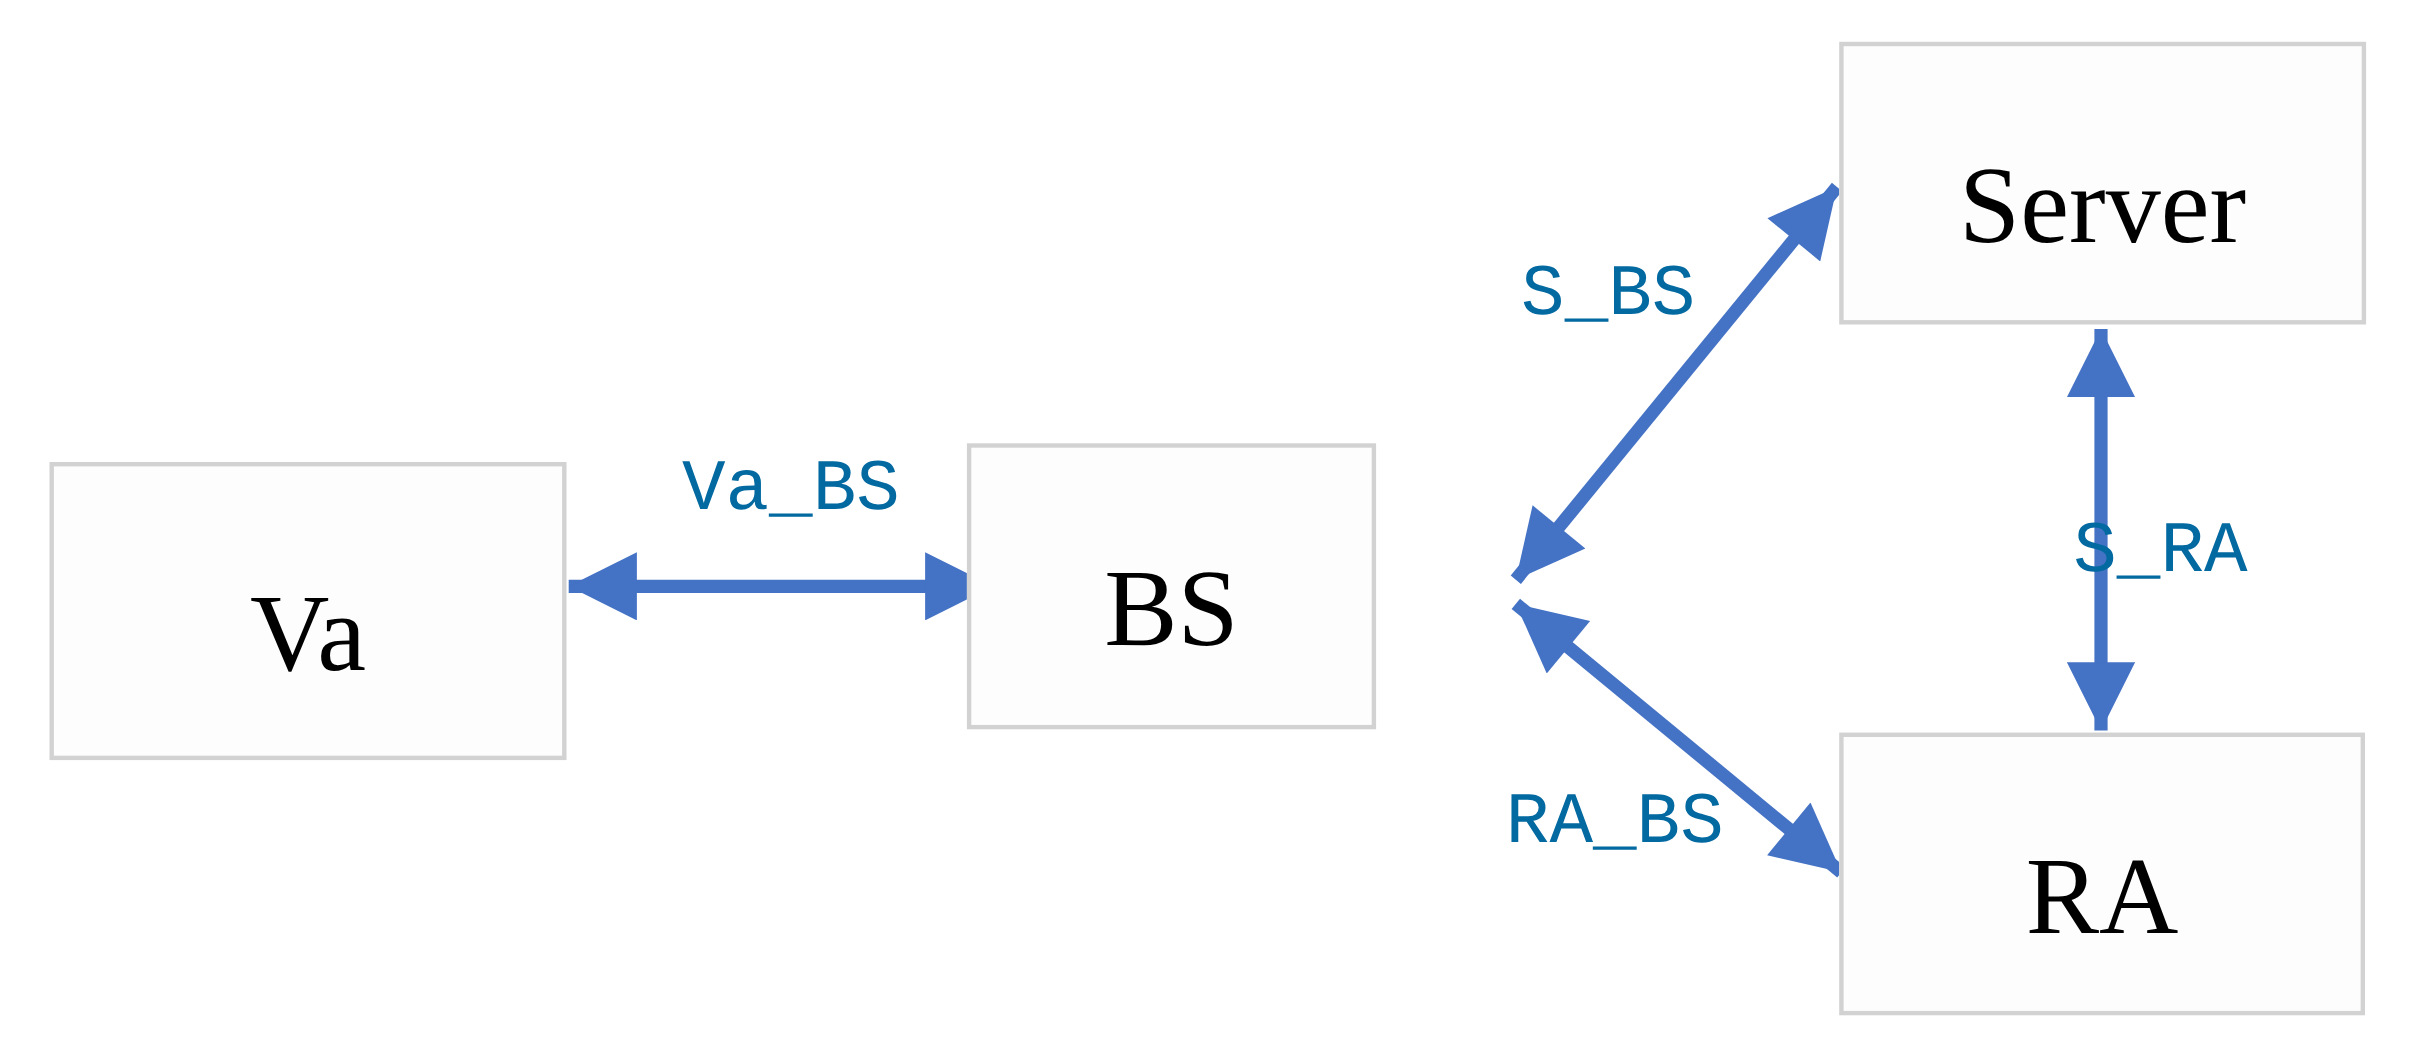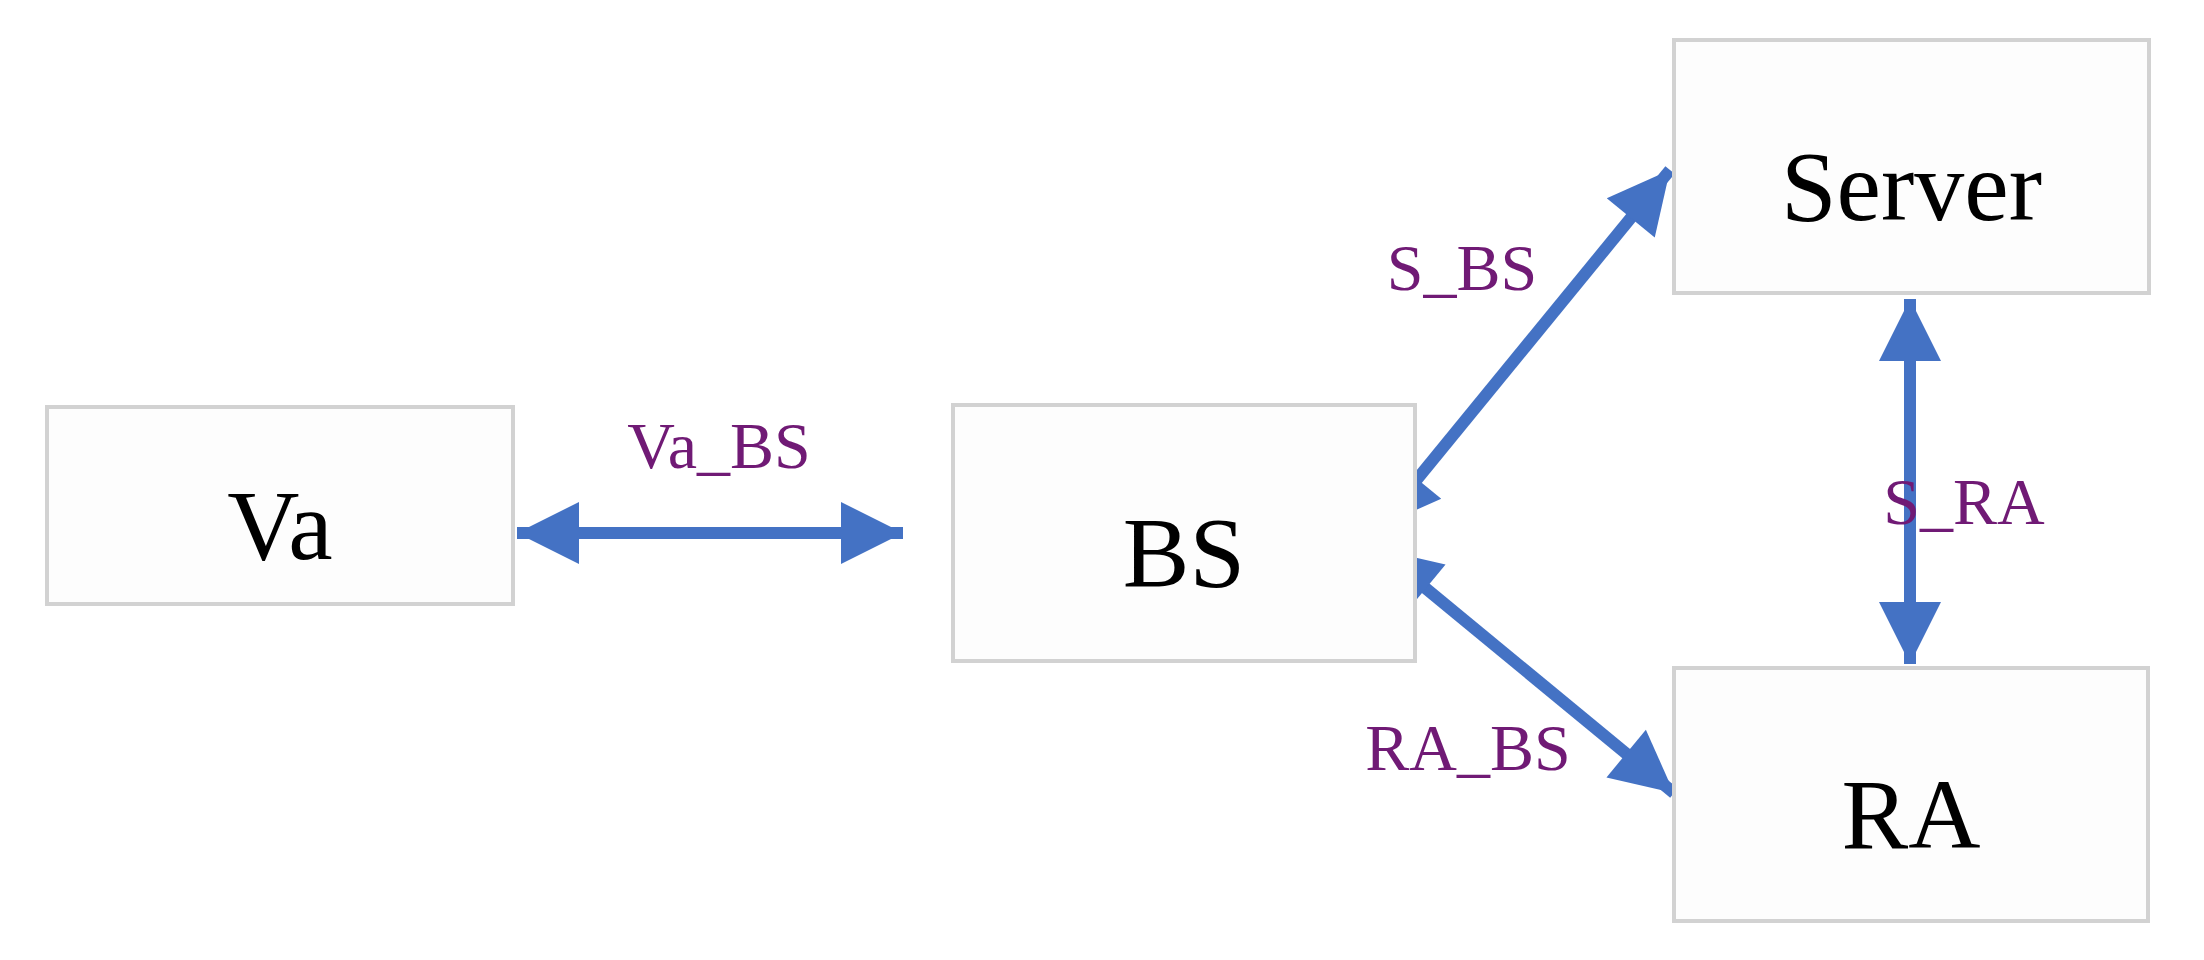--- a/index.html
+++ b/index.html
@@ -32,31 +32,32 @@
     align-items: center;
     justify-content: center;
   }
   .node-label {
     font-size: 100px;
     color: #000000;
     line-height: 1;
     white-space: nowrap;
     margin-top: 40px;
   }
-  #node-va     { left: 45px;   top: 405px; width: 470px; height: 201px; }
-  #node-bs     { left: 951px;  top: 403px; width: 466px; height: 260px; }
+  #node-va     { left: 45px;   top: 420px; width: 470px; height: 271px; }
+  #node-bs     { left: 879px;  top: 403px; width: 372px; height: 260px; }
   #node-server { left: 1672px; top: 38px;  width: 479px; height: 257px; }
   #node-ra     { left: 1672px; top: 666px; width: 478px; height: 257px; }
   .edge-label {
     position: absolute;
     transform: translate(-50%, -50%);
     font-size: 66px;
-    color: #701a75;
+    color: #0369a1;
     line-height: 1;
     white-space: nowrap;
+    font-family: Liberation Mono, monospace;
   }
   #label-va-bs { left: 719px;  top: 446px; }
   #label-s-bs  { left: 1462px; top: 268px; }
   #label-ra-bs { left: 1468px; top: 748px; }
   #label-s-ra  { left: 1964px; top: 502px; }
   .edge-line {
     stroke: #4472C4;
     stroke-width: 12;
     fill: none;
   }

